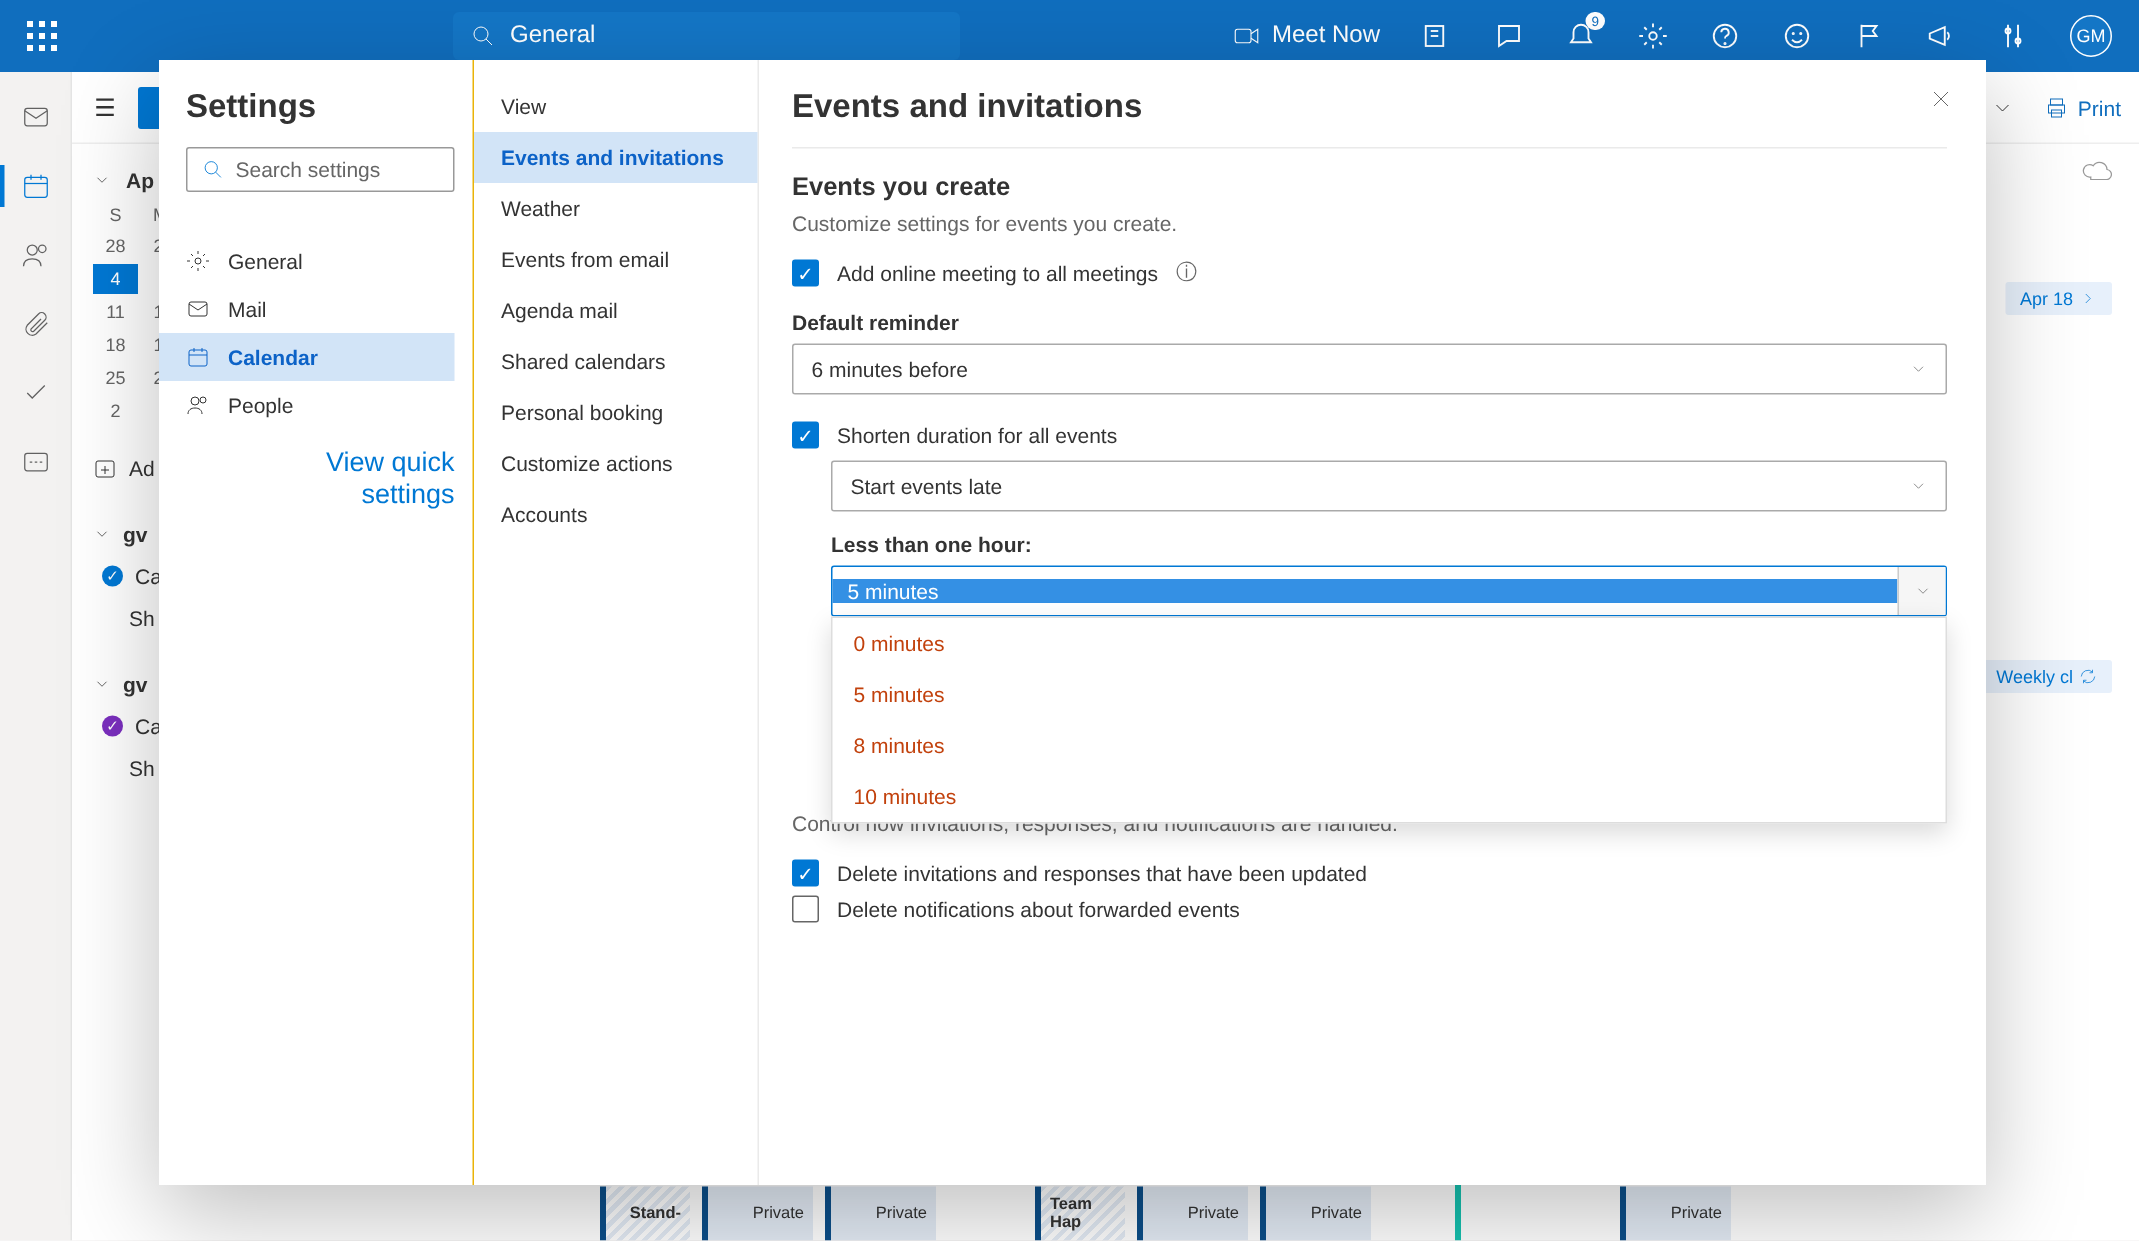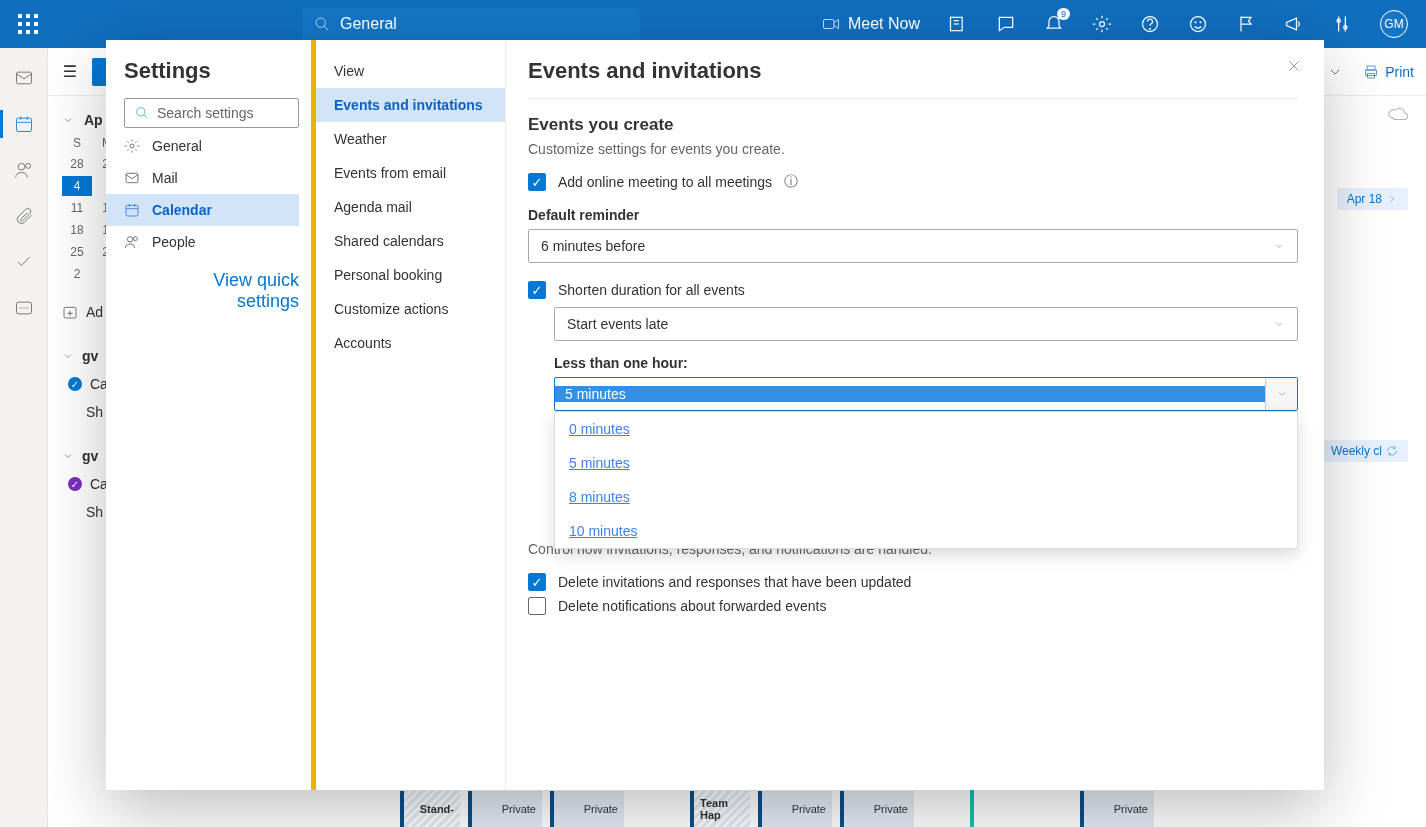--- a/index.html
+++ b/index.html
@@ -47,23 +47,23 @@
 
 
 .eventstrip { position:absolute; left:352px; right:0; bottom:0; height:40px; display:flex; gap:8px; align-items:flex-end;}
 .evblock { height:36px; border-left:4px solid #0c4f8a; background:#e4ecf6; display:flex; flex-direction:column; justify-content:center; padding:2px 6px; font-size:11px; color:#333; flex:0 0 74px;align-items:flex-end;}
 .evblock.hatch { background:repeating-linear-gradient(135deg,#e4ecf6,#e4ecf6 3px,#fff 3px,#fff 6px); flex:0 0 60px;}
 .sepbar { width:4px; height:40px; background:#16c2b0;}
 .evlabel { font-weight:600;}
 
 
 .modal { position:absolute; left:106px; top:40px; width:1218px; height:750px; background:#fff; box-shadow:0 20px 60px rgba(0,0,0,0.25); display:flex; z-index:50;}
-.modal-col1 { width:210px; border-right:5px solid #eab308; padding:18px 12px 12px 18px;}
+.modal-col1 { width:210px; border-right:1px solid #eab308; padding:18px 12px 12px 18px;}
 .modal-col1 h1 { font-size:22px; font-weight:600; color:#333; margin-bottom:14px;}
-.searchset { display:flex; align-items:center; gap:8px; border:1px solid #999; padding:6px 10px; border-radius:2px; font-size:14px; color:#666; margin-bottom:2px; cursor:text;}
+.searchset { display:flex; align-items:center; gap:8px; border:1px solid #999; padding:6px 10px; border-radius:2px; font-size:14px; color:#666; margin-bottom:30px; cursor:text;}
 .searchset svg { width:14px; height:14px; stroke:#0078d4;}
 .setnav { list-style:none; font-size:14px; color:#333;}
 .setnav li { display:flex; align-items:center; gap:12px; padding:8px 8px; margin-left:-18px; padding-left:18px; cursor:pointer;}
 .setnav li.active { background:#d2e4f7; color:#0c62c7; font-weight:600;}
 .setnav svg { width:16px; height:16px; stroke:#333; fill:none;}
 .setnav li.active svg { stroke:#0c62c7;}
 .viewquick { color:#0078d4; font-size:18px; padding:12px 0 0 36px; cursor:pointer;text-align:right;}
 .modal-col2 { width:190px; border-right:1px solid #eaeaea; padding:14px 0;}
 .subnav { list-style:none; font-size:14px; color:#333;}
 .subnav li { padding:9px 18px; cursor:pointer;}
@@ -79,21 +79,21 @@
 .info { color:#666; cursor:pointer;}
 .fldlabel { font-size:14px; font-weight:600; color:#333; margin:16px 0 6px;}
 .selectbox { height:34px; border:1px solid #aaa; border-radius:2px; display:flex; align-items:center; justify-content:space-between; padding:0 12px; font-size:14px; color:#333; cursor:pointer; background:#fff;}
 .selectbox svg { width:12px; height:12px; stroke:#666;}
 .indent { margin-left:26px;}
 .combo-wrap { position:relative; margin-left:26px;}
 .combo { height:34px; border:1px solid #0078d4; border-radius:2px; display:flex; align-items:center; padding:0 0 0 0; background:#fff;}
 .combo-input { flex:1; border:none; outline:none; font-size:14px; color:#fff; padding:0 10px; background:#3490e4;}
 .combo-caret { width:32px; height:32px; display:flex; align-items:center; justify-content:center; background:#f6f6f6; border-left:1px solid #ccc; cursor:pointer;}
 .combo-list { position:absolute; left:0; right:0; top:34px; background:#fff; border:1px solid #ddd; box-shadow:0 6px 16px rgba(0,0,0,0.15); z-index:5;}
-.combo-list div { padding:9px 14px; font-size:14px; color:#3b82f6; cursor:pointer;text-decoration:underline;}
+.combo-list div { padding:9px 14px; font-size:14px; color:#c2410c; cursor:pointer;}
 .section2 { margin-top:130px;}
 </style>
 </head>
 <body>
 
 <div class="titlebar">
   <div class="titlebar-left">
     <div class="waffle">
       <span></span>
         <span></span>

